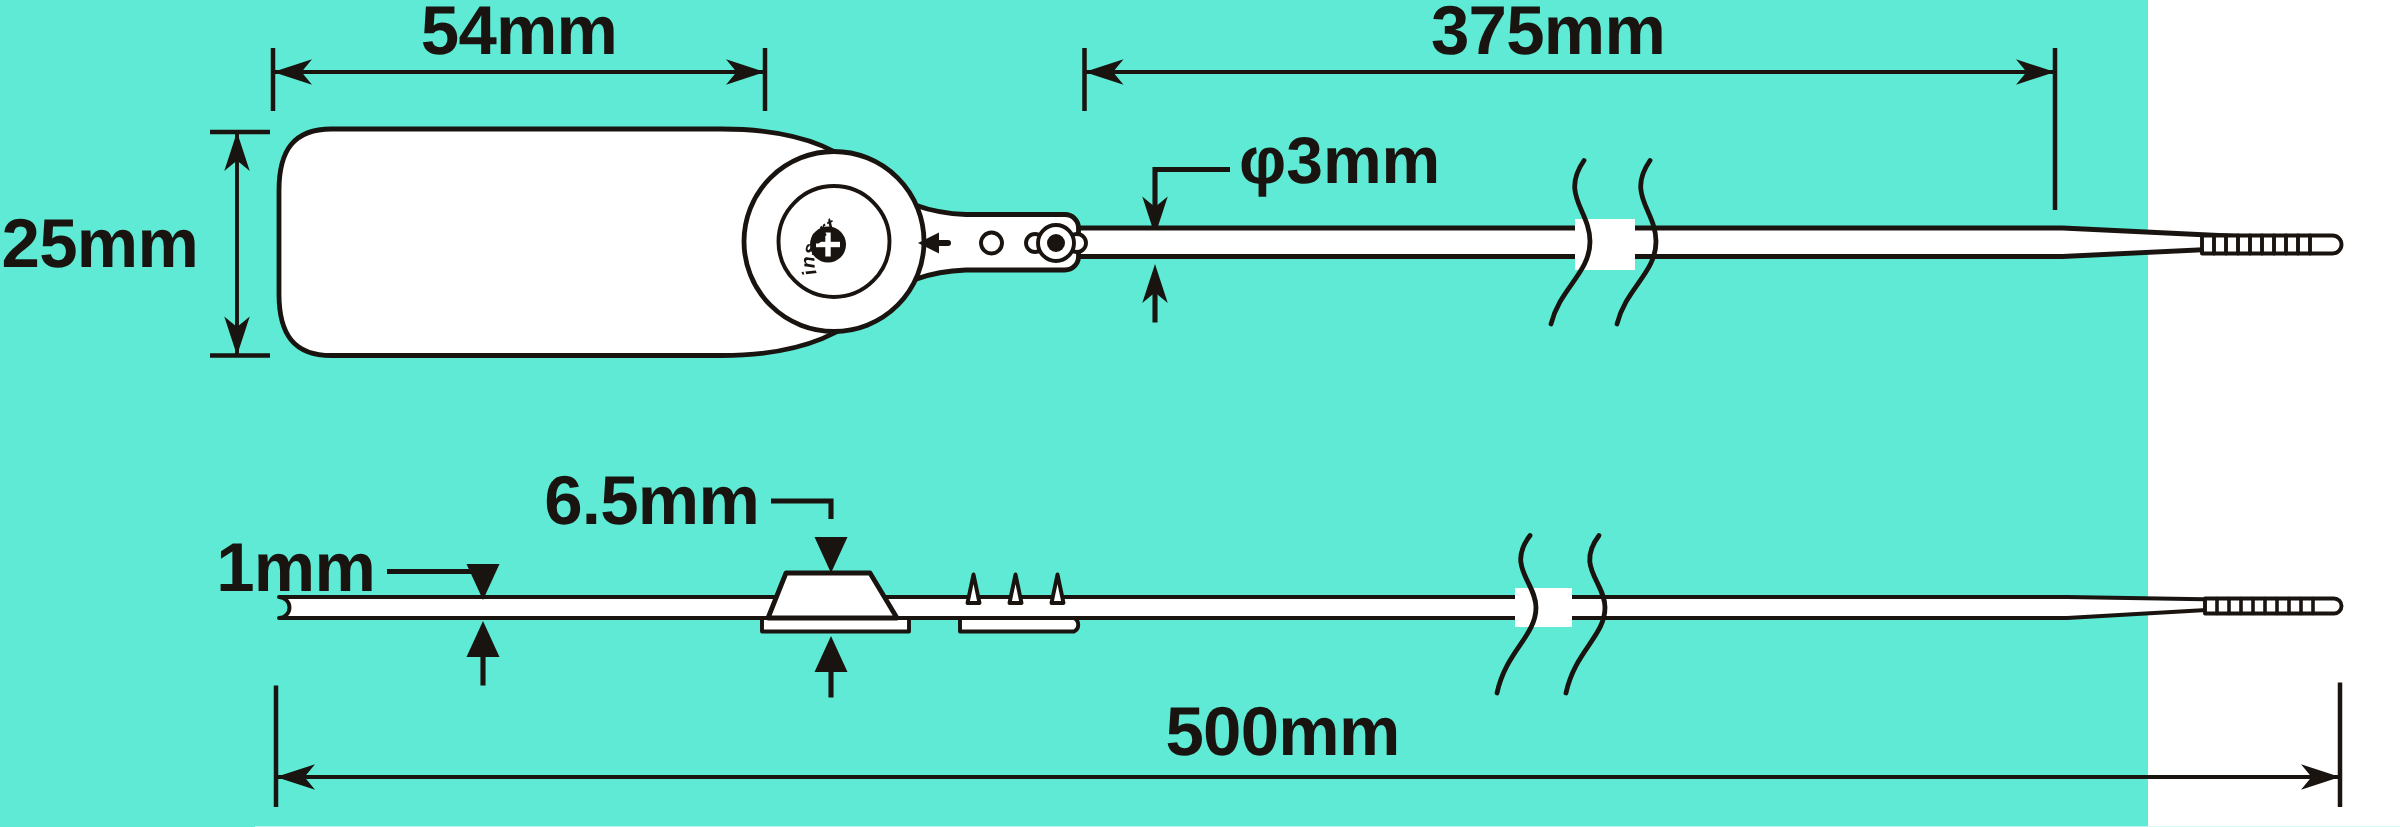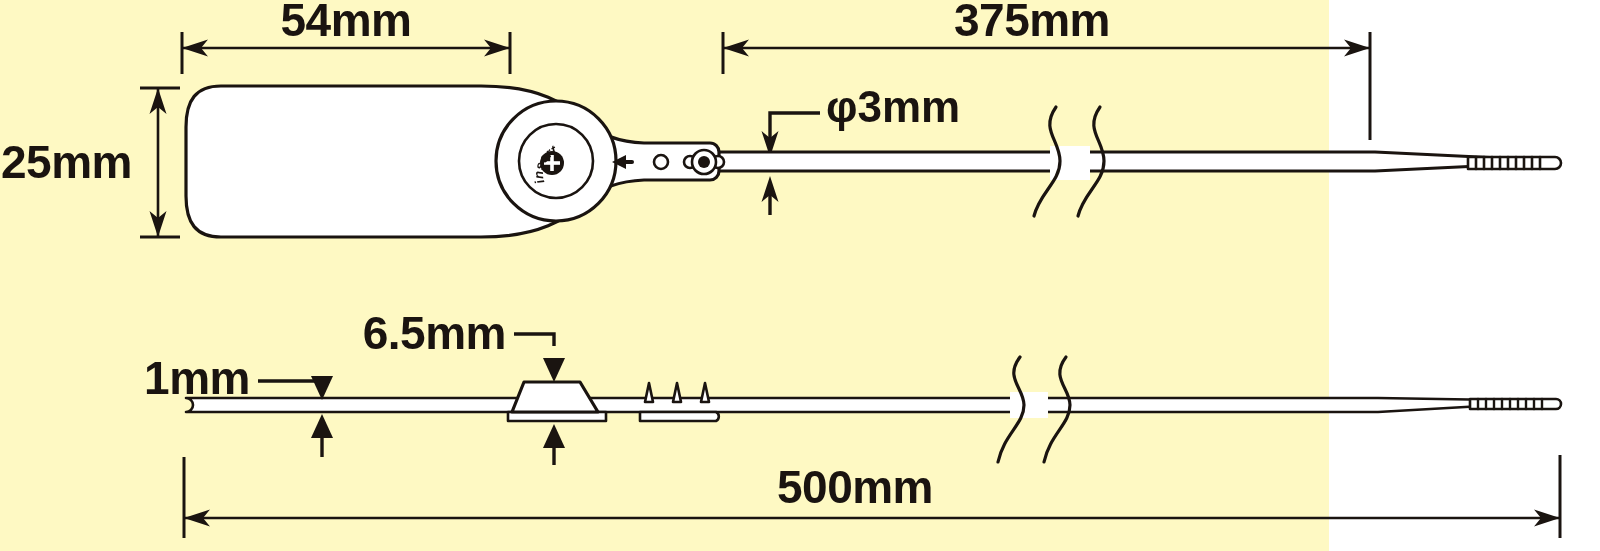--- a/index.html
+++ b/index.html
@@ -9,23 +9,23 @@
     background: #ffffff;
   }
   body {
     width: 1600px;
     height: 551px;
     overflow: hidden;
     font-family: "Liberation Sans", sans-serif;
   }
   #drawing-root {
     position: relative;
-    width: 1329px;
+    width: 1432px;
     height: 551px;
-    background: #fef9c3;
+    background: #5eead4;
   }
   svg#tech-drawing {
     display: block;
     width: 1600px;
     height: 551px;
   }
   .ln {
     fill: none;
     stroke: #1a1410;
     stroke-linecap: round;

